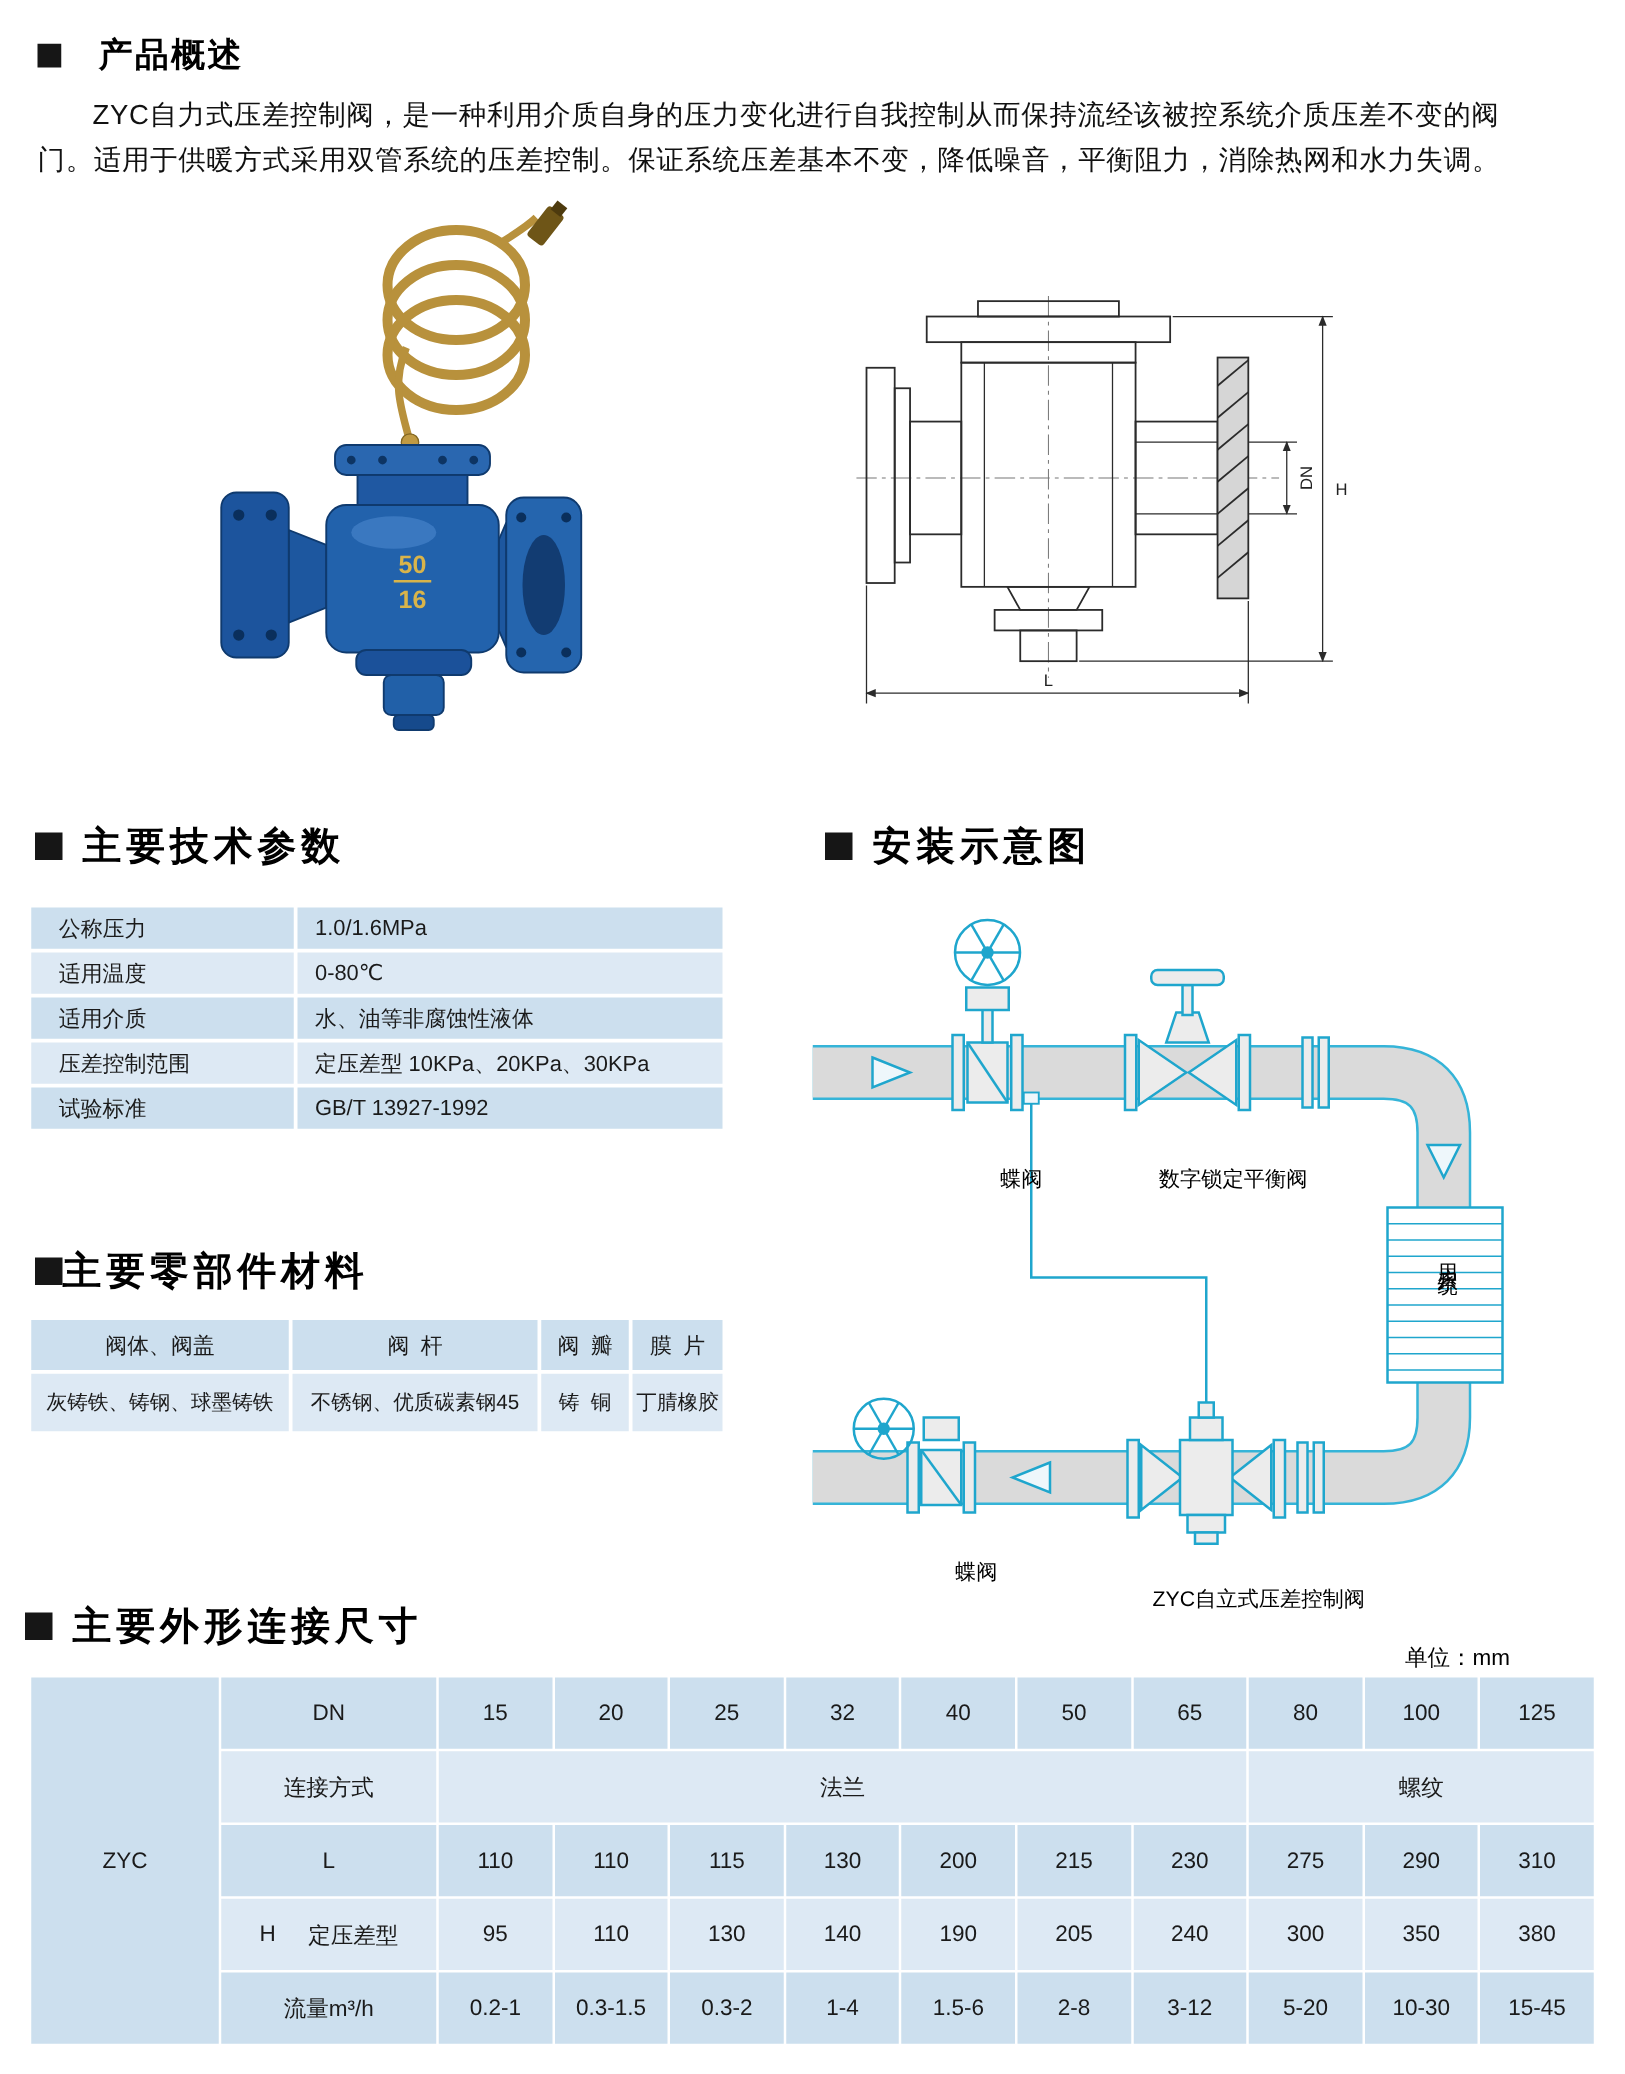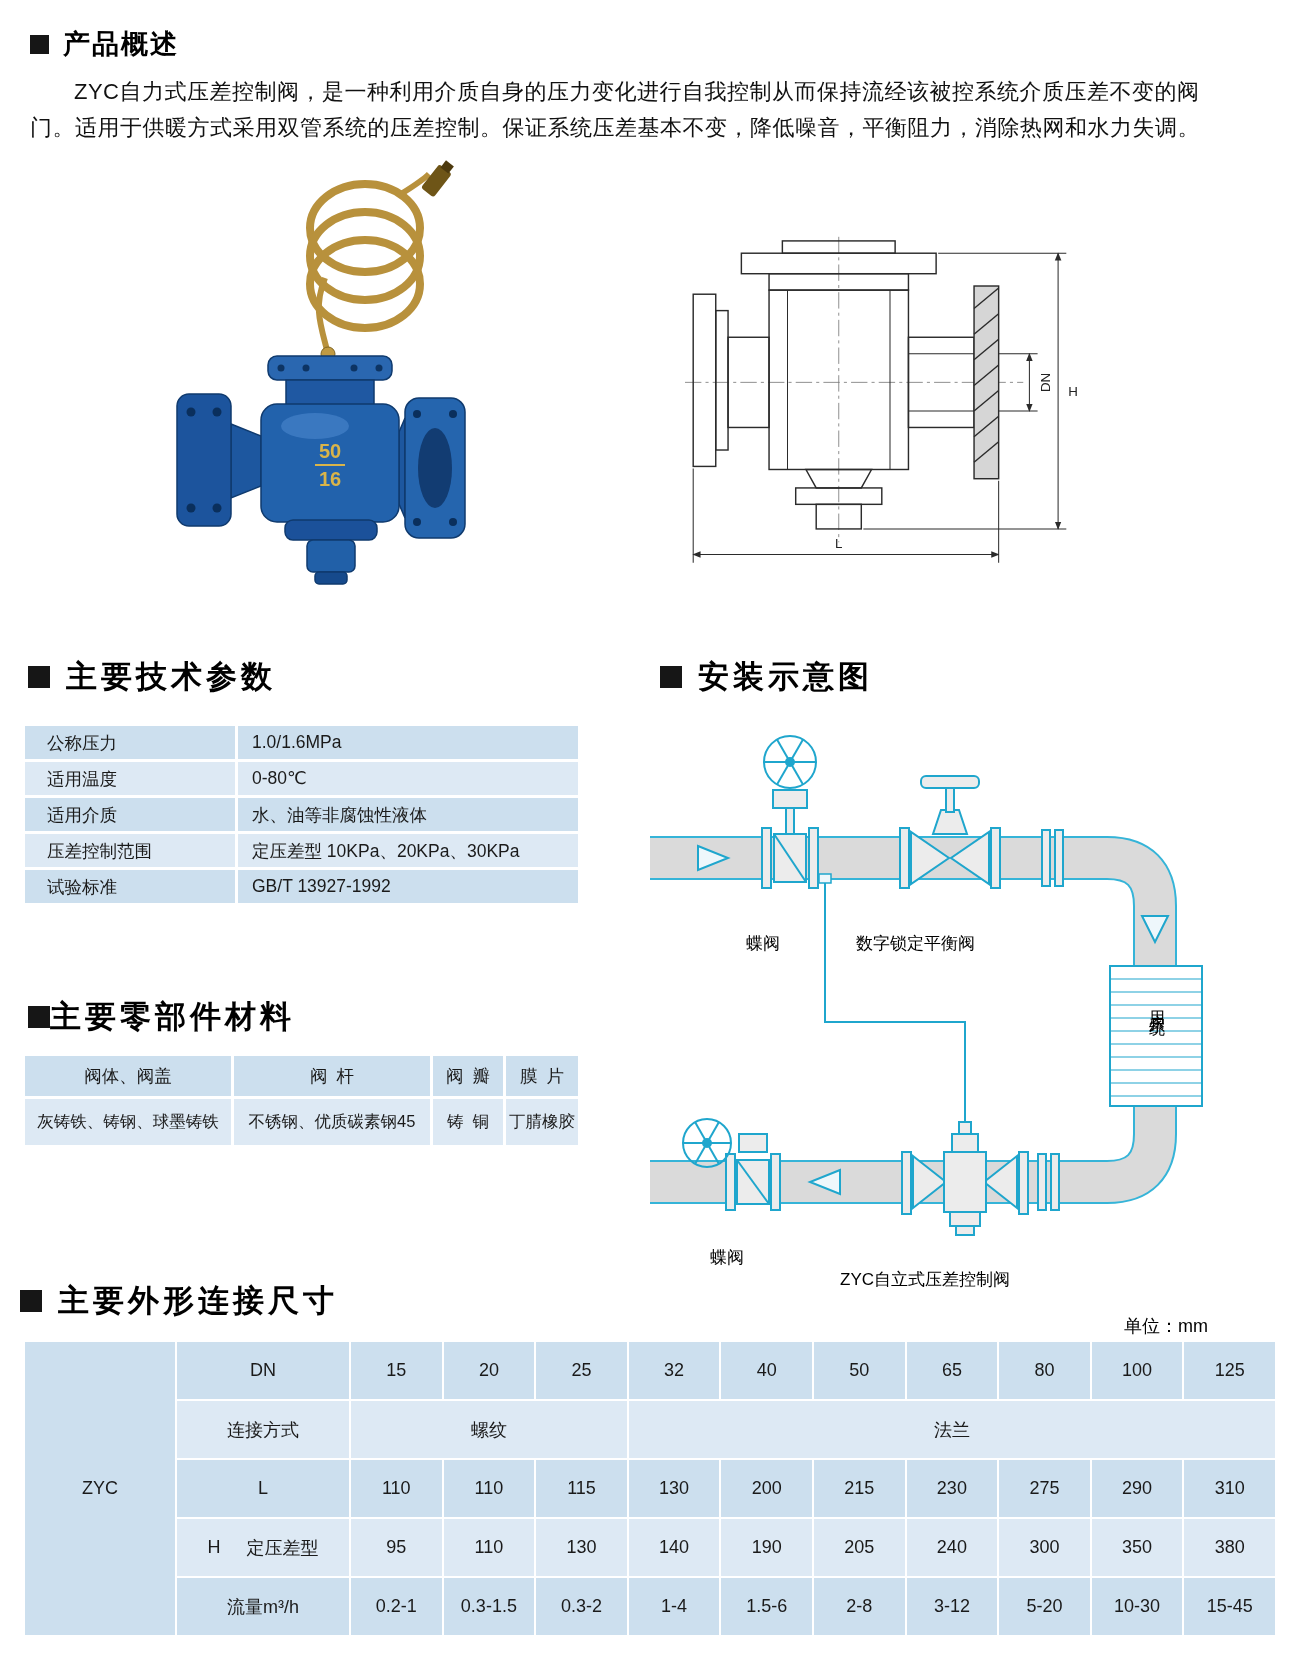--- a/index.html
+++ b/index.html
@@ -3,21 +3,21 @@
 <meta charset="utf-8">
 <style>
   * { margin:0; padding:0; box-sizing:border-box; }
   html,body { background:#fff; }
   body { font-family:"Liberation Sans","DejaVu Sans",sans-serif; color:#111; }
   .page { position:relative; width:1300px; height:1659px; background:#fff; overflow:hidden; }
 
   
   .sec-title { position:absolute; display:flex; align-items:center; font-weight:bold; color:#000; }
   .bullet { background:#161616; flex:0 0 auto; }
-  .t-overview { left:30px; top:26px; font-size:27px; letter-spacing:2px; gap:14px; }
+  .t-overview { left:30px; top:26px; font-size:27px; letter-spacing:2px; gap:30px; }
   .t-overview .bullet { width:19px; height:19px; }
   .t-tech { left:28px; top:656px; font-size:31px; letter-spacing:4px; gap:16px; }
   .t-install { left:660px; top:656px; font-size:31px; letter-spacing:4px; gap:16px; }
   .t-materials { left:28px; top:996px; font-size:31px; letter-spacing:4px; }
   .t-dims { left:20px; top:1280px; font-size:31px; letter-spacing:4px; gap:16px; }
   .t-tech .bullet,.t-install .bullet,.t-materials .bullet,.t-dims .bullet { width:22px; height:22px; }
 
   .overview-text { position:absolute; left:30px; top:74px; width:1192px; font-size:22px;
                    line-height:1.65; color:#111; text-indent:2em; letter-spacing:0.5px; }
 
@@ -34,21 +34,21 @@
   .tech-table .lab { padding-left:22px; }
   .tech-table .val { padding-left:14px; }
 
   .mat-table { left:25px; top:1056px; width:553px; grid-template-columns:206px 196px 70px 72px; grid-auto-rows:auto; }
   .mat-table .hrow { height:40px; justify-content:center; }
   .mat-table .vrow { height:46px; justify-content:center; font-size:16.5px; }
   .sp2 { letter-spacing:9px; text-indent:9px; }
 
   .diagram { position:absolute; left:650px; top:710px; width:590px; height:585px; }
   .diagram svg { position:absolute; left:0; top:0; }
-  .dlabel { position:absolute; font-size:17px; color:#000; text-align:left; }
+  .dlabel { position:absolute; font-size:17px; color:#000; text-align:right; }
   .dl-bt   { left:96px;  top:222px; width:88px; }
   .dl-bal  { left:206px; top:222px; width:190px; }
   .dl-user { left:496px; top:288px; writing-mode:vertical-rl; text-orientation:upright; font-size:16px; letter-spacing:3px; }
   .dl-bb   { left:60px;  top:536px; width:88px; }
   .dl-zyc  { left:190px; top:558px; width:252px; }
 
   .unit-label { position:absolute; right:92px; top:1314px; font-size:18px; color:#000; }
 
   .dim-table { left:25px; top:1342px; width:1250px; gap:2px;
                grid-template-columns:150px 172px repeat(10,1fr); grid-auto-rows:57px; }
@@ -323,22 +323,22 @@
     <div class="cell ra">25</div>
     <div class="cell ra">32</div>
     <div class="cell ra">40</div>
     <div class="cell ra">50</div>
     <div class="cell ra">65</div>
     <div class="cell ra">80</div>
     <div class="cell ra">100</div>
     <div class="cell ra">125</div>
 
     <div class="cell rb">连接方式</div>
+    <div class="cell rb span7">法兰</div>
     <div class="cell rb span3">螺纹</div>
-    <div class="cell rb span7">法兰</div>
 
     <div class="cell ra">L</div>
     <div class="cell ra">110</div>
     <div class="cell ra">110</div>
     <div class="cell ra">115</div>
     <div class="cell ra">130</div>
     <div class="cell ra">200</div>
     <div class="cell ra">215</div>
     <div class="cell ra">230</div>
     <div class="cell ra">275</div>

